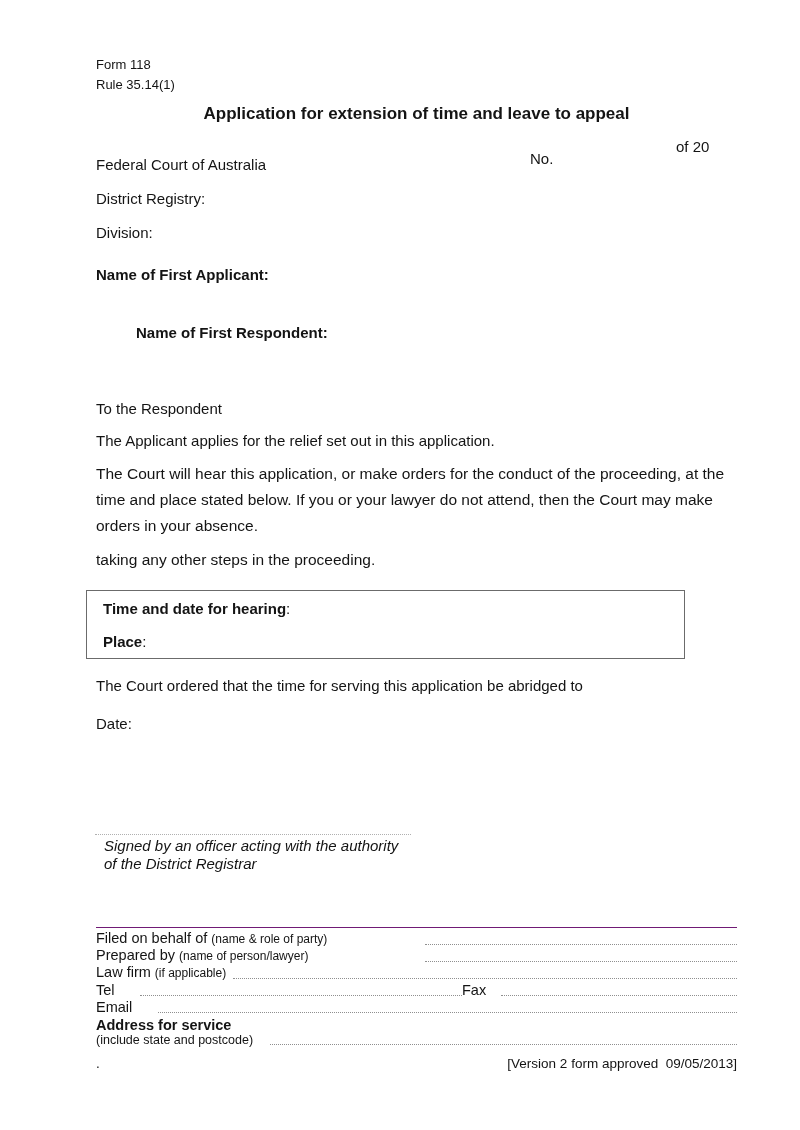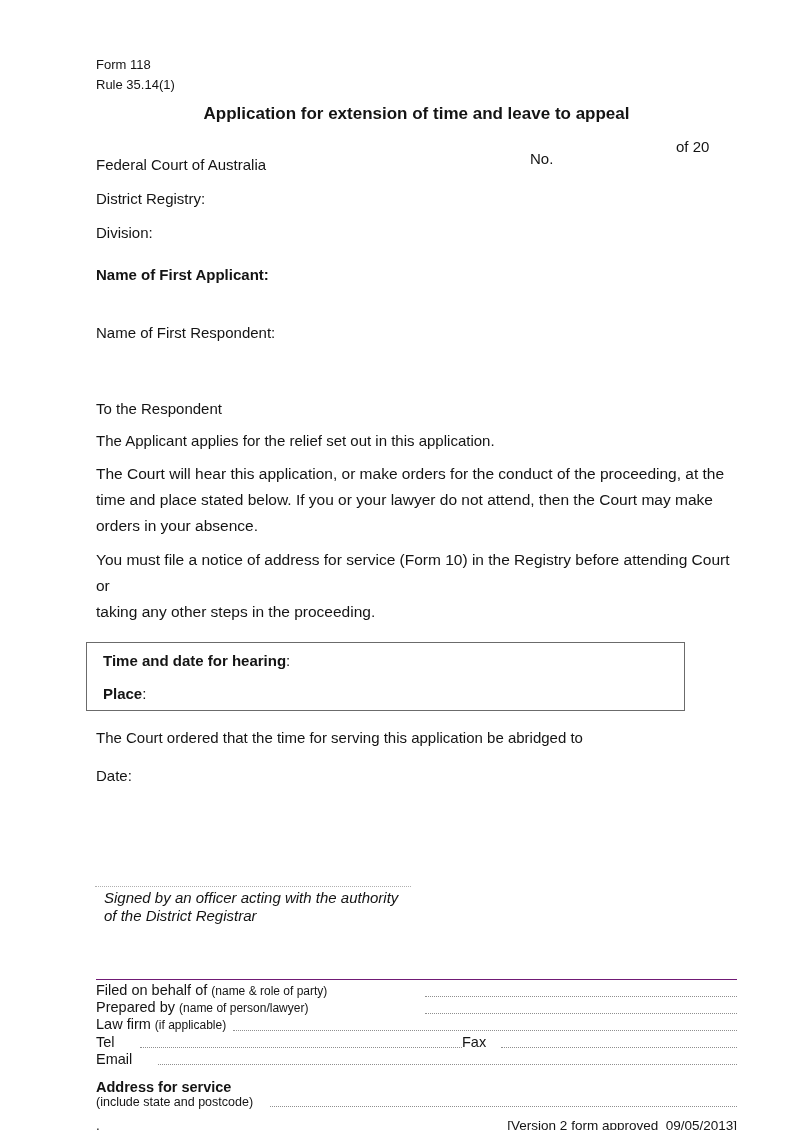--- a/index.html
+++ b/index.html
@@ -29,21 +29,21 @@
   }
 
   .case-number-row { position: relative; height: 17px; margin-top: 13px; font-size: 15px; }
   .no-label   { position: absolute; left: 434px; top: 12px; }
   .of-label   { position: absolute; left: 580px; top: 0; }
 
   .court-name { font-size: 15px; line-height: 20px; }
   .registry-line  { margin-top: 14px; }
   .division-line  { margin-top: 14px; }
   .applicant-line { margin-top: 22px; font-weight: bold; }
-  .respondent-line{ margin-top: 38px; font-weight: normal; }
+  .respondent-line{ margin-top: 38px; font-weight: bold; margin-left: 40px; }
 
   .to-respondent { margin-top: 56px; }
   .para-relief   { margin-top: 12px; }
   .para { font-size: 15.5px; line-height: 26px; }
   .para-hearing  { margin-top: 10px; }
   .para-notice   { margin-top: 8px; }
 
   .hearing-box {
     margin-top: 17px;
     margin-left: -10px;
@@ -86,21 +86,21 @@
     margin-bottom: 3px;
     min-width: 10px;
   }
   .label-cell-wide { flex: 0 0 329px; }
   .lawfirm-label   { margin-right: 7px; }
   .tel-label   { flex: 0 0 44px; }
   .tel-field   { flex: 0 0 322px; }
   .fax-label   { flex: 0 0 39px; }
   .email-label { flex: 0 0 62px; }
 
-  .address-row { display: flex; align-items: flex-end; margin-top: 11px; }
+  .address-row { display: flex; align-items: flex-end; margin-top: 1px; }
   .address-labels { flex: 0 0 174px; }
   .address-main { font-weight: bold; font-size: 14.5px; line-height: 16px; }
   .address-hint { font-size: 12.5px; line-height: 15px; }
 
   .version-row {
     display: flex; justify-content: space-between; align-items: flex-end;
     margin-top: 7px;
     font-size: 13.5px; line-height: 17px;
   }
   .version-note { white-space: pre; }
@@ -130,21 +130,20 @@
 
   <div class="para-relief fs15">The Applicant applies for the relief set out in this application.</div>
 
   <div class="para para-hearing">
     <div>The Court will hear this application, or make orders for the conduct of the proceeding, at the</div>
     <div>time and place stated below. If you or your lawyer do not attend, then the Court may make</div>
     <div>orders in your absence.</div>
   </div>
 
   <div class="para para-notice">
-    <div>You must file a notice of address for service (Form 10) in the Registry before attending Court or</div>
     <div>taking any other steps in the proceeding.</div>
   </div>
 
   <div class="hearing-box">
     <div class="row1">
       <span class="b">Time and date for hearing</span><span>:</span>
     </div>
     <div class="row2">
       <span class="b">Place</span><span>:</span>
     </div>

